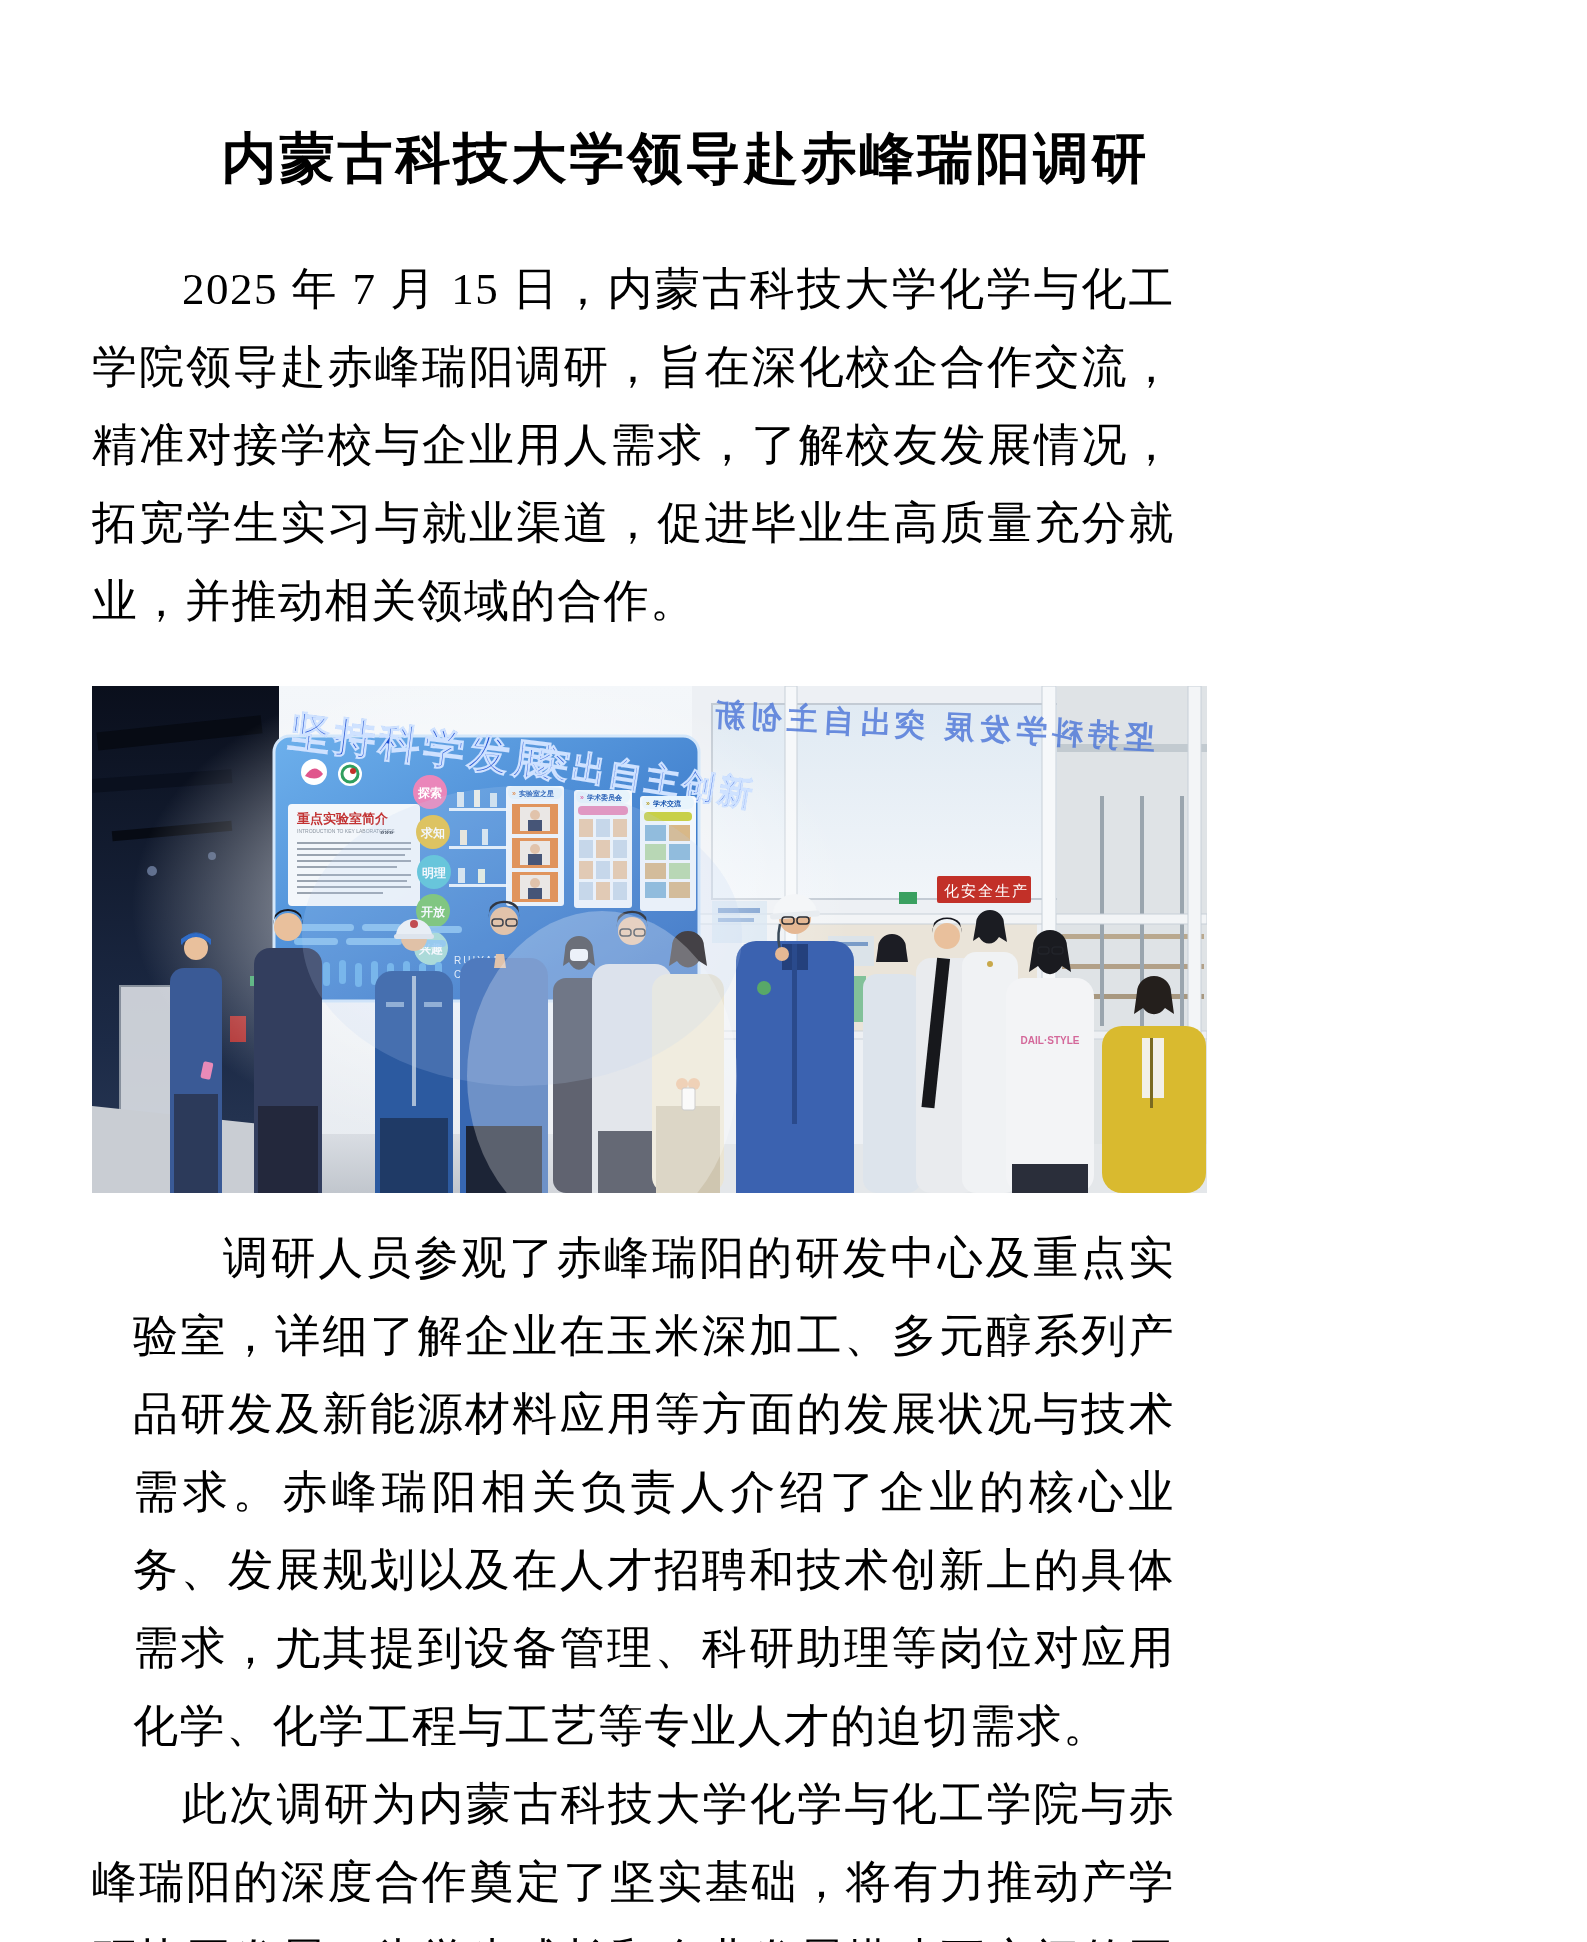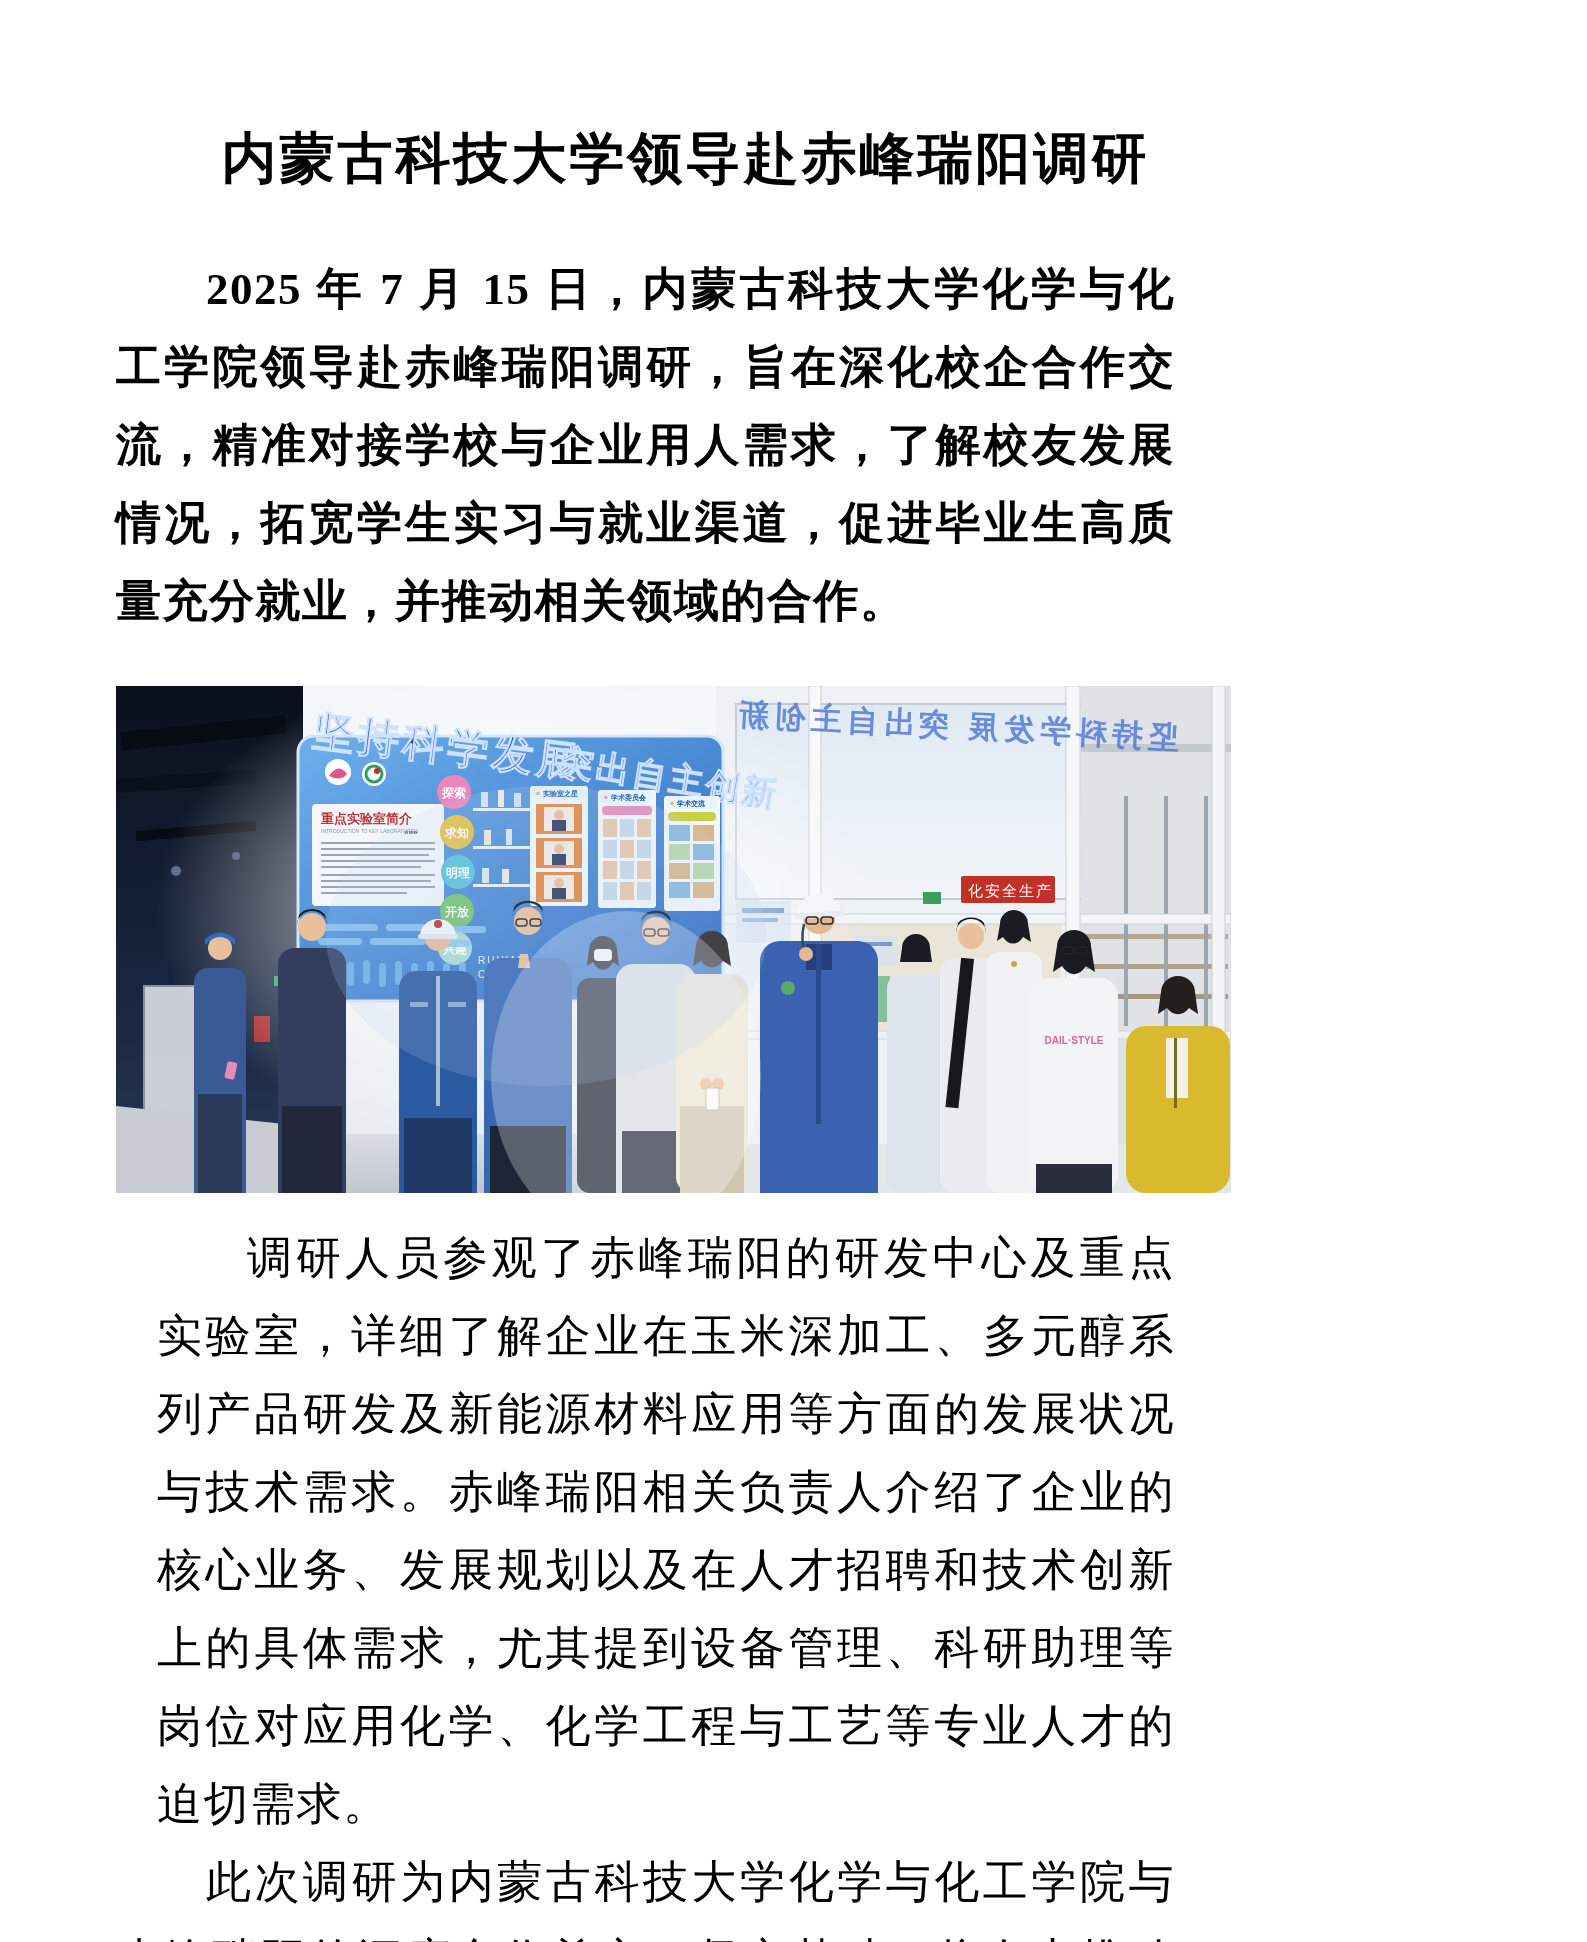--- a/index.html
+++ b/index.html
@@ -1,30 +1,30 @@
 <!DOCTYPE html>
 <html><head>
 <meta charset="utf-8">
 <style>
   html,body{margin:0;padding:0;background:#ffffff;}
   .page{
     width:1363px;height:1942px;position:relative;box-sizing:border-box;
-    padding:126px 188px 0 116px;background:#ffffff;
+    padding:126px 188px 0 92px;background:#ffffff;
     font-family:"Liberation Serif","DejaVu Serif",serif;color:#000;
     overflow:hidden;
   }
   .title{
     margin:0;font-size:55px;font-weight:700;text-align:center;
     letter-spacing:3px;line-height:66px;
   }
   .para{
     font-size:45px;line-height:78px;letter-spacing:1.5px;
     text-align:justify;text-indent:2em;margin:0;
   }
-  .para-1{margin-top:58px;font-weight:bold;}
+  .para-1{margin-top:58px;}
   .para-2{margin-top:26px;margin-left:41px;}
   .para-3{margin-top:0;}
   .photo-wrap{width:1115px;height:507px;margin:46px auto 22px auto;position:relative;}
   .photo-wrap svg{display:block;}
   svg text{font-family:"Liberation Sans","DejaVu Sans",sans-serif;}
 </style>
 </head>
 <body>
 
 <div class="page">

